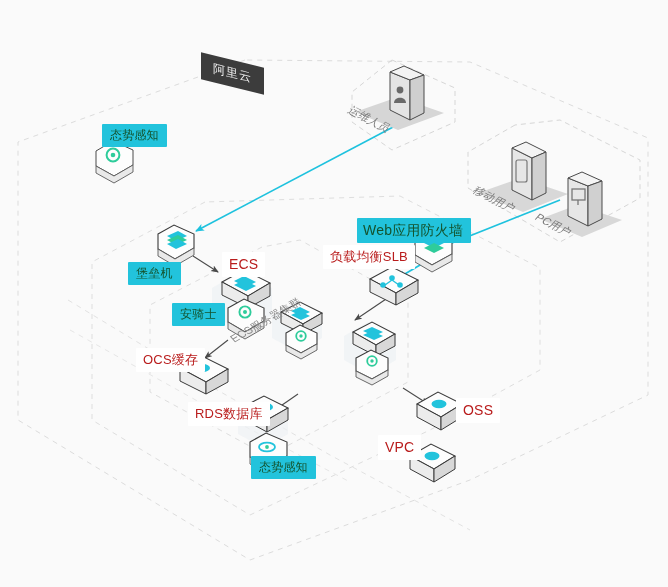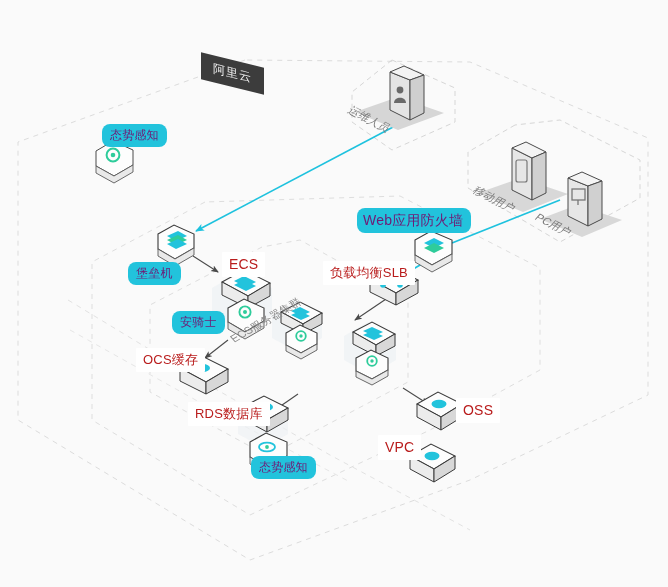--- a/index.html
+++ b/index.html
@@ -31,24 +31,24 @@
   }
   
   .lbl.plain {
     color: #b91c1c;
     background: #ffffff;
     padding: 5px 7px 6px 7px;
     border-radius: 1px;
   }
   
   .lbl.hi {
-    color: #701a75;
+    color: #14532d;
     background: #22c3dc;
     padding: 5px 8px 6px 8px;
-    border-radius: 8px;
+    border-radius: 1px;
   }
   
   .lbl.dark {
     color: #efefef;
     background: #3c3c3c;
     padding: 7px 12px 8px 12px;
     font-size: 12px;
     transform: skewY(14deg);
     letter-spacing: 1px;
   }
@@ -277,27 +277,27 @@
   <div class="lbl hi" style="left:102px; top:124px;">态势感知</div>
 
   <div class="lbl iso" style="left:353px; top:105px;">运维人员</div>
 
   <div class="lbl iso" style="left:478px; top:185px;">移动用户</div>
 
   <div class="lbl iso" style="left:540px; top:212px;">PC用户</div>
 
   <div class="lbl hi" style="left:128px; top:214px;margin-top:48px;">堡垒机</div>
 
-  <div class="lbl hi lg" style="left:357px; top:208px;padding-left:6px;">Web应用防火墙</div>
-
-  <div class="lbl plain big" style="left:323px; top:245px;margin-top:16px;">负载均衡SLB</div>
+  <div class="lbl hi lg" style="left:357px; top:218px;padding-left:6px;">Web应用防火墙</div>
+
+  <div class="lbl plain big" style="left:323px; top:245px;">负载均衡SLB</div>
 
   <div class="lbl plain lg" style="left:222px; top:252px;">ECS</div>
 
-  <div class="lbl hi" style="left:172px; top:303px;margin-top:8px;">安骑士</div>
+  <div class="lbl hi" style="left:172px; top:303px;">安骑士</div>
 
   <div class="lbl iso-l sm" style="left:228px; top:336px;">ECS服务器集群</div>
 
   <div class="lbl plain big" style="left:188px; top:402px;">RDS数据库</div>
 
   <div class="lbl plain big" style="left:136px; top:348px;">OCS缓存</div>
 
   <div class="lbl hi" style="left:251px; top:456px;">态势感知</div>
 
   <div class="lbl plain lg" style="left:456px; top:398px;text-align:center;">OSS</div>

